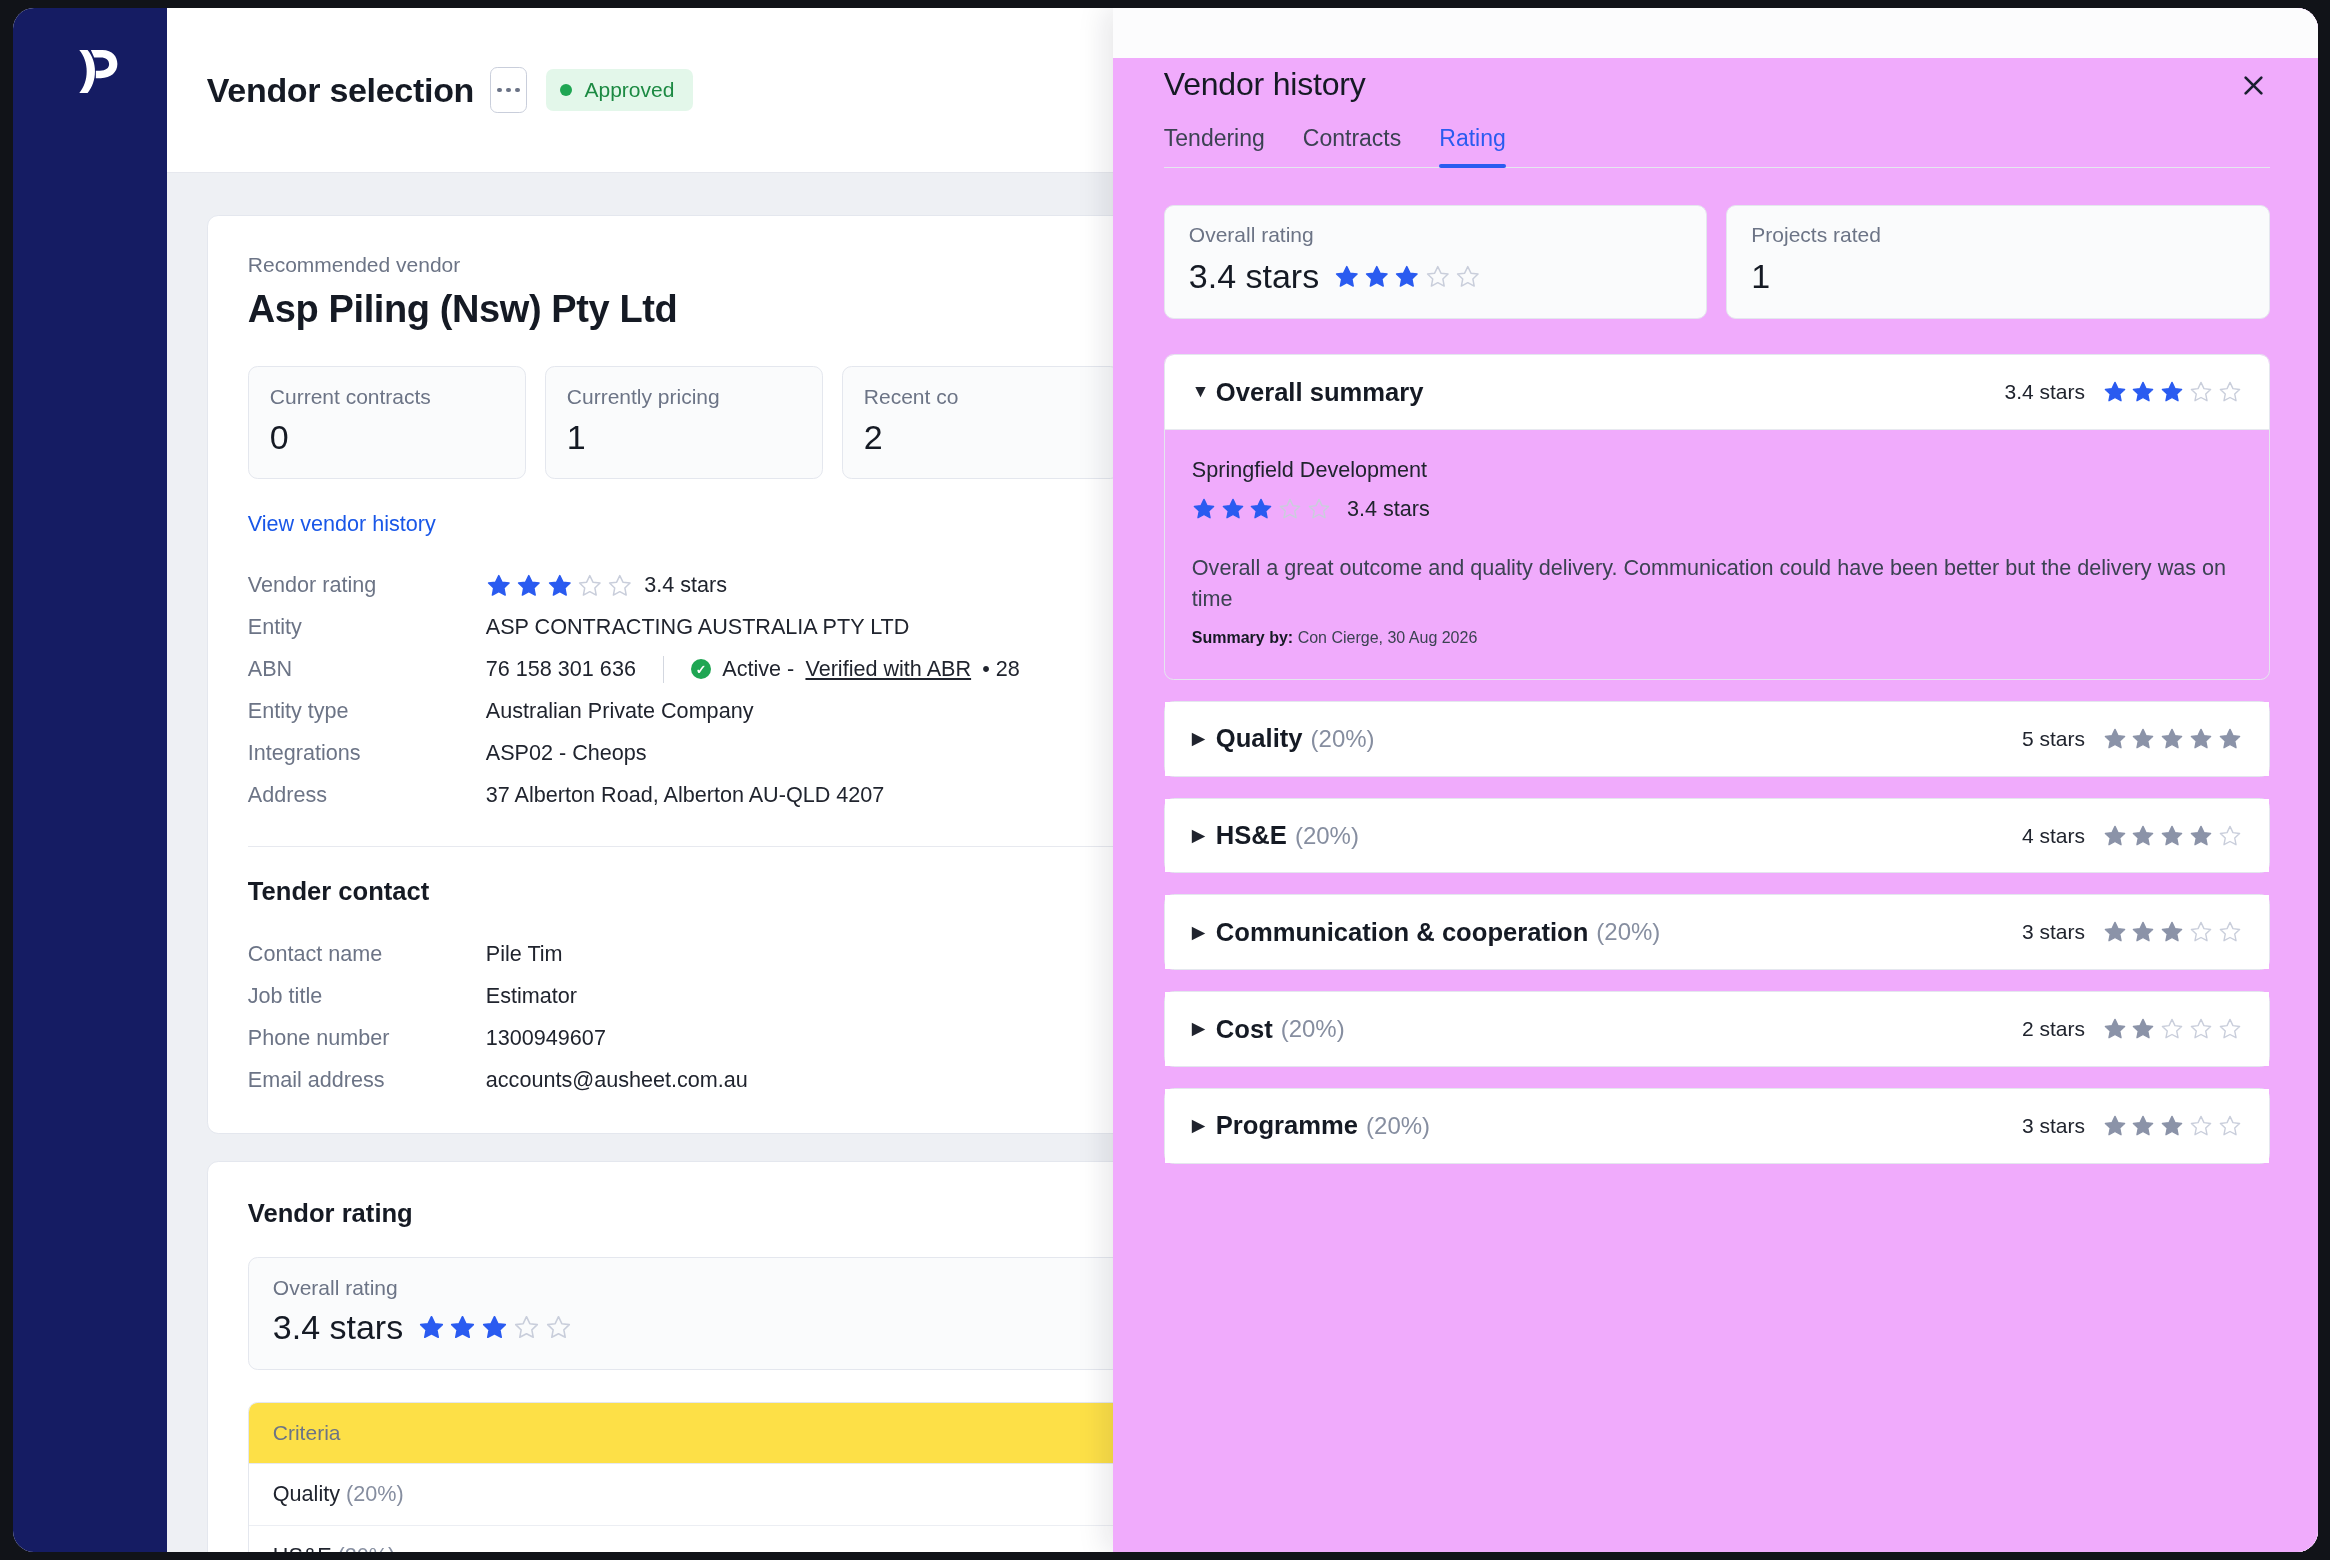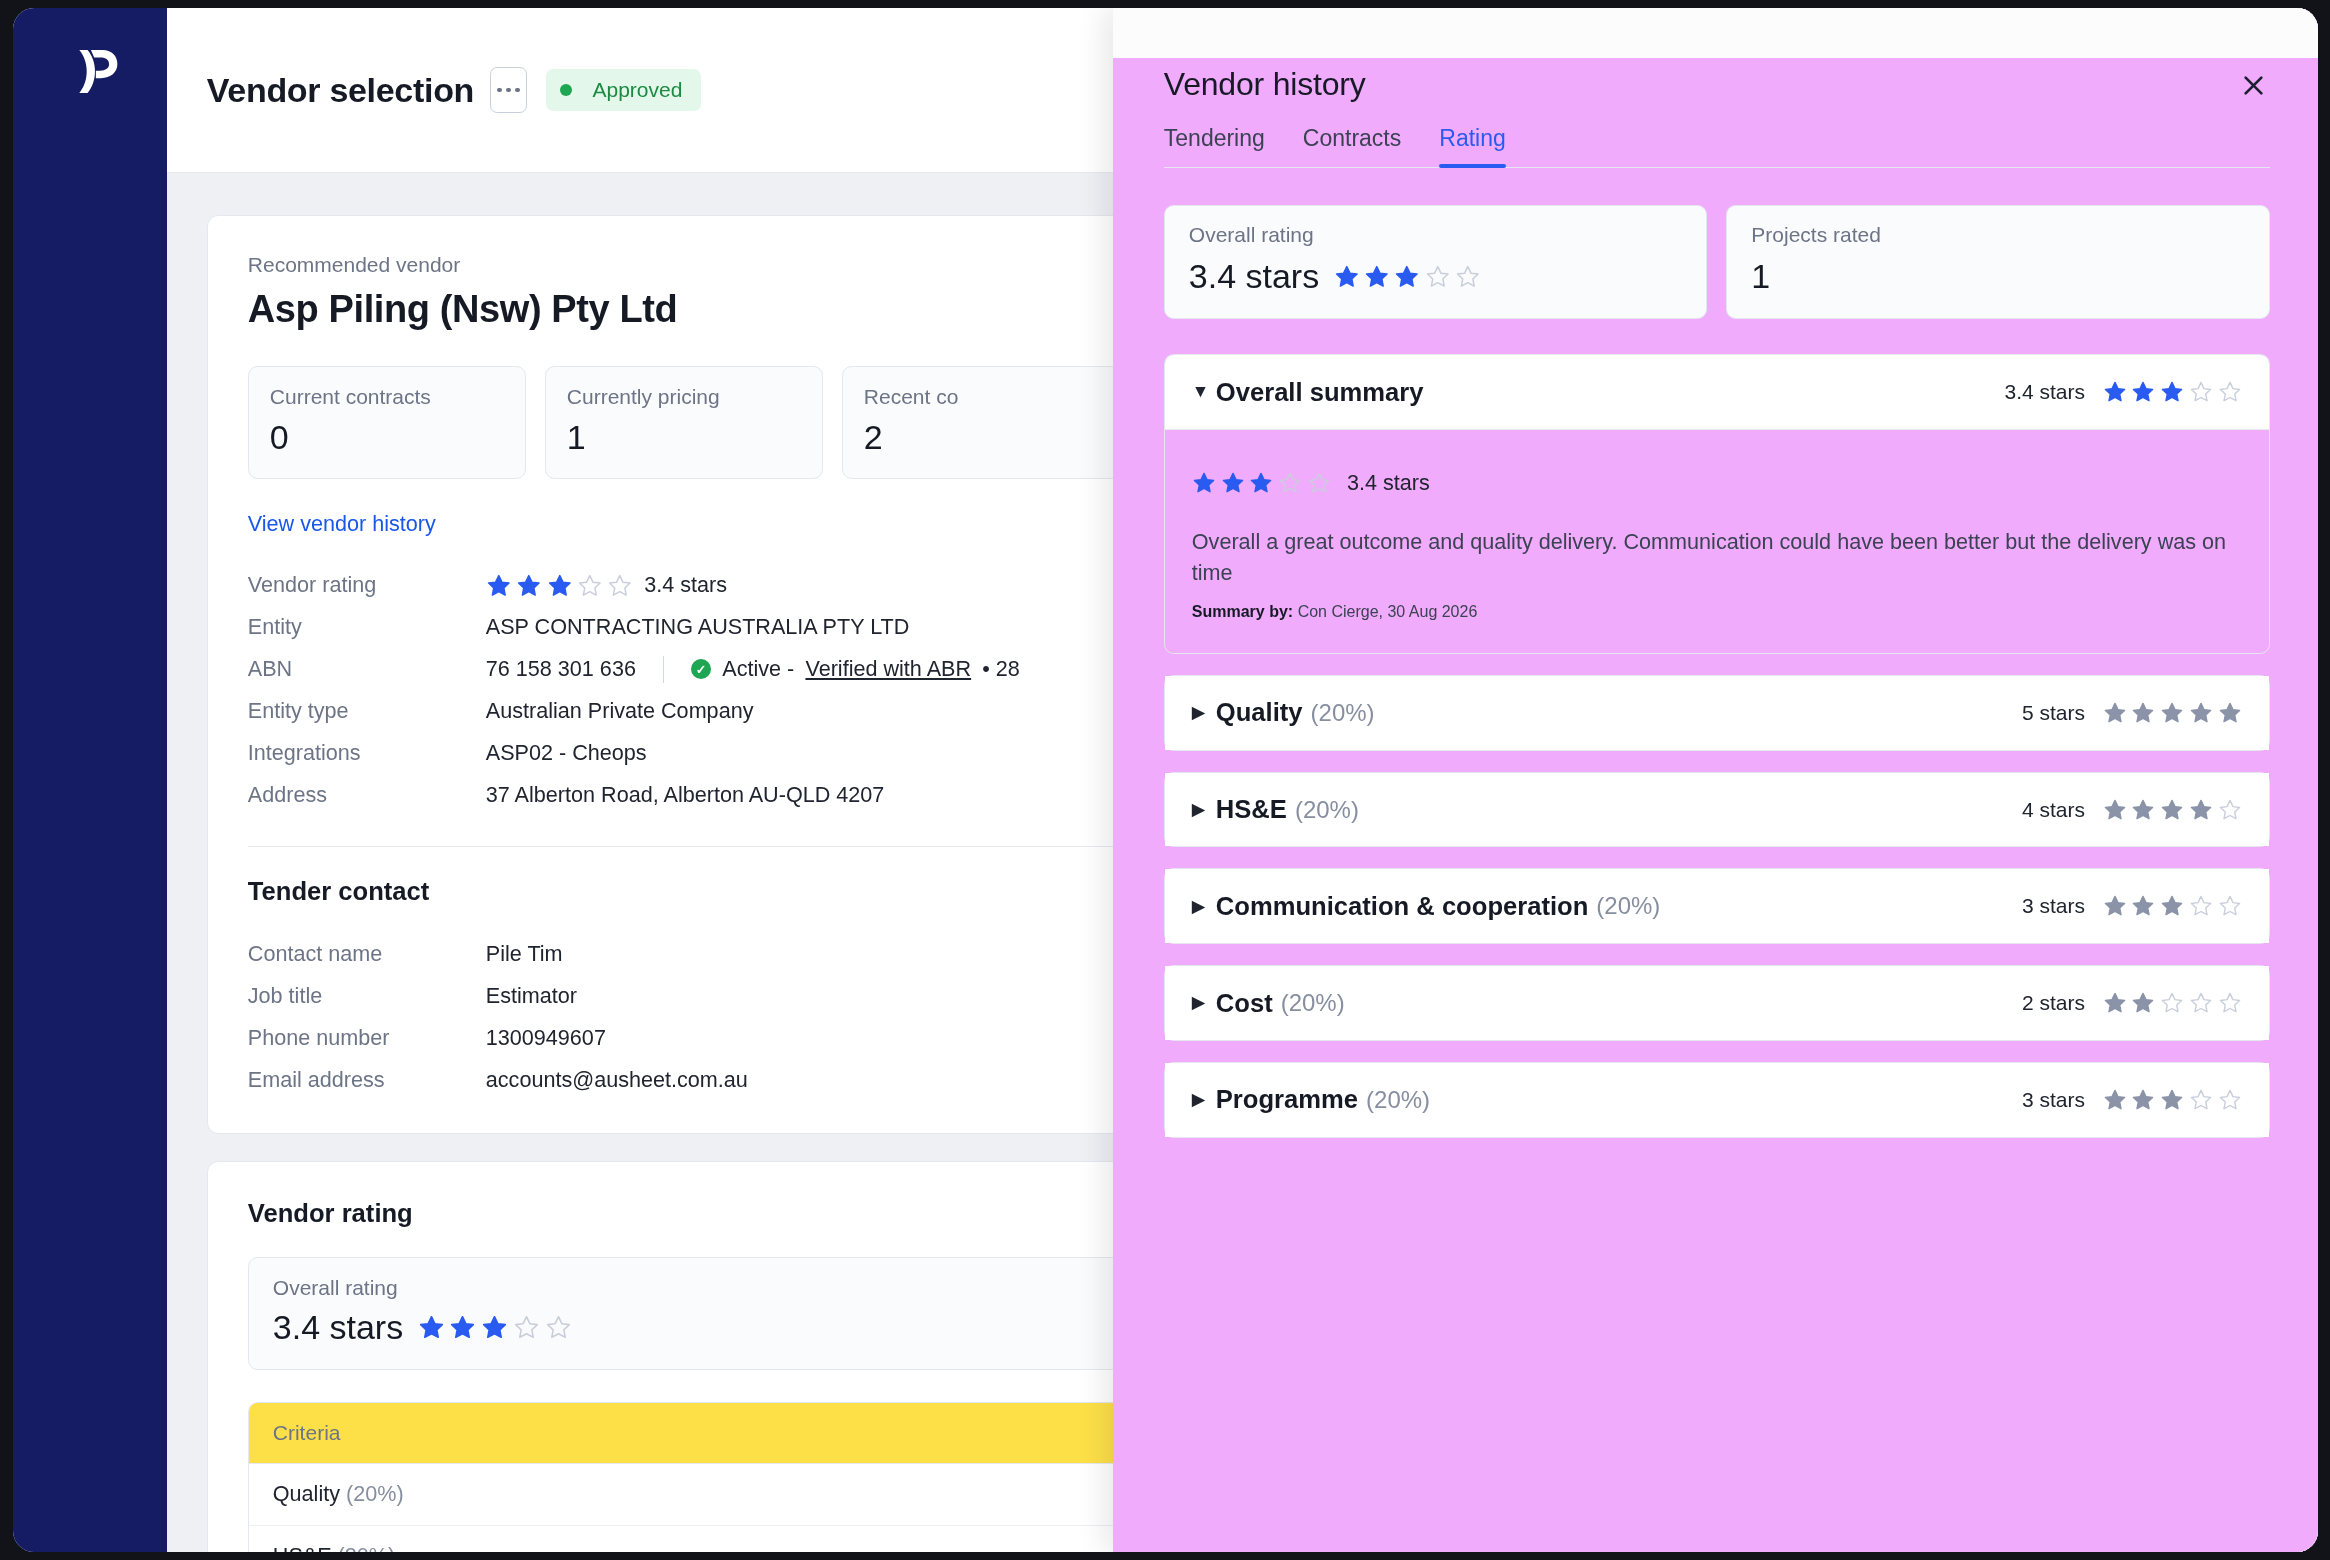--- a/index.html
+++ b/index.html
@@ -91,21 +91,21 @@
   }
   #status-badge {
     margin-left: 19px;
     background: #e3f7ea;
     color: #1c8a43;
     font-size: 21px;
     padding: 8.8px 19px 8.8px 14.4px;
     border-radius: 7.2px;
     display: flex;
     align-items: center;
-    gap: 20px;
+    gap: 12px;
     white-space: nowrap;
   }
   #status-badge .dot {
     width: 12px; height: 12px; border-radius: 50%;
     background: #1fa653; display: inline-block;
   }
 
   
   #page-body {
     position: absolute;
@@ -614,20 +614,21 @@
                   <svg width="24" height="24" viewBox="0 0 24 24">
                     <path d="M12 2.4 14.95 8.6 21.6 9.45 16.75 14.05 18 20.7 12 17.5 6 20.7 7.25 14.05 2.4 9.45 9.05 8.6 Z" fill="none" stroke="#c9cedb" stroke-width="1.4" stroke-linejoin="round"></path>
                   </svg>
                   <svg width="24" height="24" viewBox="0 0 24 24">
                     <path d="M12 2.4 14.95 8.6 21.6 9.45 16.75 14.05 18 20.7 12 17.5 6 20.7 7.25 14.05 2.4 9.45 9.05 8.6 Z" fill="none" stroke="#c9cedb" stroke-width="1.4" stroke-linejoin="round"></path>
                   </svg>
                 </span>
             </span>
           </div>
           <div class="acc-body">
+            <div class="proj-name">Springfield Development</div>
             <div class="proj-rating">
               <span class="stars">
                   <svg width="24" height="24" viewBox="0 0 24 24">
                     <path d="M12 2.4 14.95 8.6 21.6 9.45 16.75 14.05 18 20.7 12 17.5 6 20.7 7.25 14.05 2.4 9.45 9.05 8.6 Z" fill="#2a5bf0" stroke="#2a5bf0" stroke-width="1.4" stroke-linejoin="round"></path>
                   </svg>
                   <svg width="24" height="24" viewBox="0 0 24 24">
                     <path d="M12 2.4 14.95 8.6 21.6 9.45 16.75 14.05 18 20.7 12 17.5 6 20.7 7.25 14.05 2.4 9.45 9.05 8.6 Z" fill="#2a5bf0" stroke="#2a5bf0" stroke-width="1.4" stroke-linejoin="round"></path>
                   </svg>
                   <svg width="24" height="24" viewBox="0 0 24 24">
                     <path d="M12 2.4 14.95 8.6 21.6 9.45 16.75 14.05 18 20.7 12 17.5 6 20.7 7.25 14.05 2.4 9.45 9.05 8.6 Z" fill="#2a5bf0" stroke="#2a5bf0" stroke-width="1.4" stroke-linejoin="round"></path>

